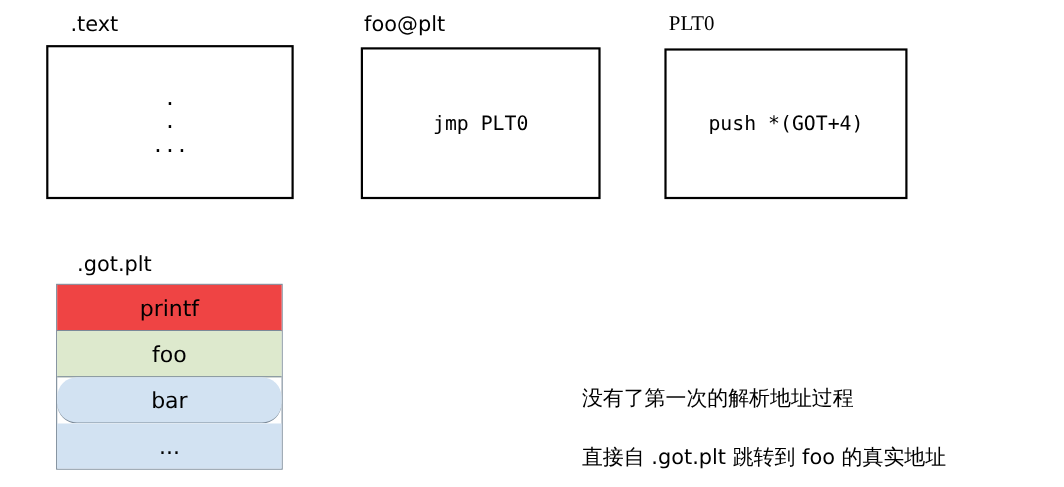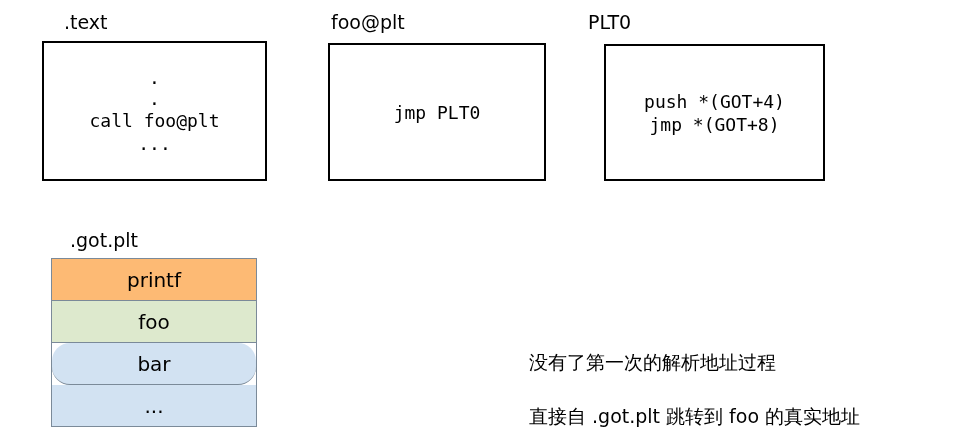--- a/index.html
+++ b/index.html
@@ -100,41 +100,39 @@
 </head>
 <body>
 
 <div class="canvas">
 
   <div class="caption" style="left:64px; top:11px;">.text</div>
 
   <div class="code-box" style="left:42px; top:41px; width:225px; height:140px;">
     <div class="code-line dot">.</div>
     <div class="code-line dot">.</div>
-    <div class="code-line">call foo@plt</div>
     <div class="code-line">...</div>
   </div>
 
   <div class="caption" style="left:331px; top:11px;">foo@plt</div>
 
   <div class="code-box" style="left:328px; top:43px; width:218px; height:138px;">
     <div class="code-line">jmp PLT0</div>
   </div>
 
-  <div class="caption" style="left:588px; top:11px;">PLT0</div>
+  <div class="caption" style="left:608px; top:11px;font-family:Liberation Serif, serif;">PLT0</div>
 
   <div class="code-box" style="left:604px; top:44px; width:221px; height:137px;">
     <div class="code-line">push *(GOT+4)</div>
-    <div class="code-line">jmp *(GOT+8)</div>
   </div>
 
   <div class="caption" style="left:70px; top:229px;">.got.plt</div>
 
   <div class="got-table" style="left:51px; top:258px; width:206px; height:169px;">
-    <div class="got-row" style="background:#fdba74;">
+    <div class="got-row" style="background:#ef4444;">
       <span>printf</span>
     </div>
     <div class="got-row" style="background:#dde9cd;">
       <span>foo</span>
     </div>
     <div class="got-row" style="background:#d2e2f2;border-radius:18px;">
       <span>bar</span>
     </div>
     <div class="got-row" style="background:#d2e2f2;">
       <span>...</span>

